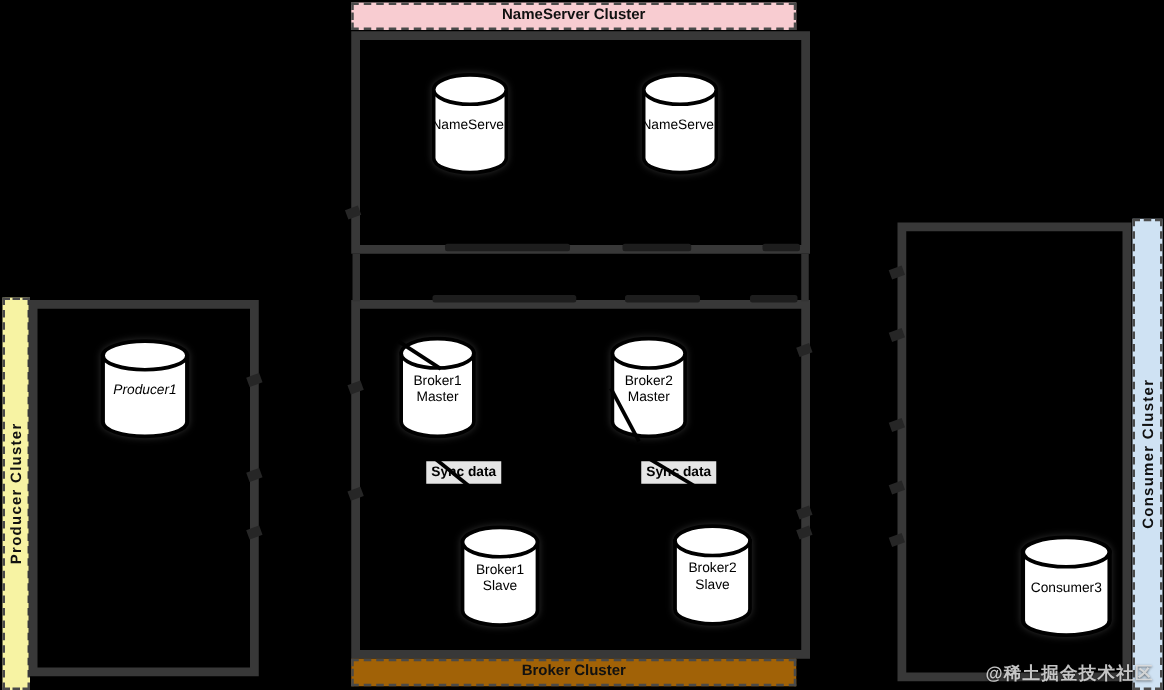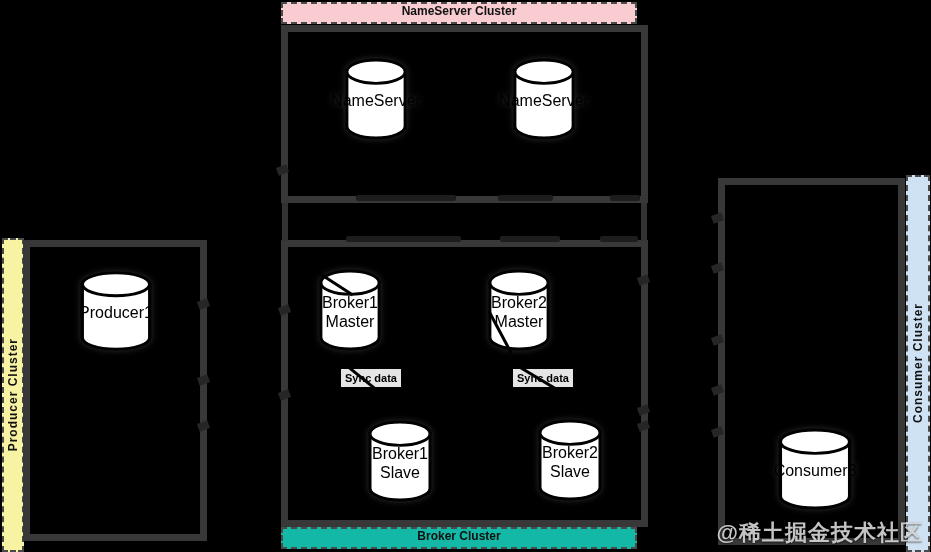--- a/index.html
+++ b/index.html
@@ -13,30 +13,30 @@
          font-weight:bold;font-size:12px;color:#111;}
   .strip.horiz{height:22px;}
   .vstrip{position:absolute;border:2px dashed #4a4a4a;box-sizing:border-box;
           display:flex;align-items:center;justify-content:center;}
   .vstrip span{writing-mode:vertical-rl;transform:rotate(180deg);
                font-weight:bold;font-size:12px;color:#111;white-space:nowrap;letter-spacing:1px;}
   
   .cyl{position:absolute;filter:drop-shadow(0 0 3px rgba(130,130,130,0.35));}
   .cyl svg{position:absolute;left:0;top:0;width:100%;height:100%;}
   .cyl-label{position:absolute;left:50%;top:52%;transform:translate(-50%,-50%);
-             font-size:16px;color:#000;text-align:center;line-height:1.2;white-space:nowrap;}
+             font-size:11px;color:#000;text-align:center;line-height:1.2;white-space:nowrap;}
   
   .sync-label{position:absolute;background:rgba(246,246,246,0.93);color:#000;
               font-size:11px;font-weight:600;padding:3px 4px;z-index:5;white-space:nowrap;}
   
   .vstub{position:absolute;width:6px;background:#333;}
   .frag{position:absolute;height:6px;background:#1d1d1d;border-radius:2px;}
   .mark{position:absolute;width:11px;height:8px;background:#262626;transform:rotate(-20deg);}
   .dline{position:absolute;height:2.5px;background:#000;transform-origin:left top;z-index:6;}
-  .watermark{position:absolute;right:8px;bottom:4px;font-size:22px;font-weight:bold;
+  .watermark{position:absolute;right:8px;bottom:4px;font-size:14px;font-weight:bold;
              color:rgba(222,222,222,0.88);text-shadow:0 1px 2px rgba(0,0,0,0.6);
              z-index:9;letter-spacing:1px;}
 </style>
 </head>
 <body>
 
 <div class="stage">
 
   <div class="strip horiz" style="left:281px;top:2px;width:356px;background:#f8ccd1;">
     <span>NameServer Cluster</span>
@@ -56,30 +56,30 @@
       <ellipse cx="32" cy="14" rx="30" ry="12" fill="#ffffff" stroke="#000" stroke-width="3"></ellipse>
     </svg>
     <div class="cyl-label">NameServer</div>
   </div>
 
   <div class="vstrip" style="left:2px;top:238px;width:22px;height:314px;background:#f7f3a3;">
     <span>Producer Cluster</span>
   </div>
   <div class="box" style="left:23px;top:240px;width:184px;height:301px;"></div>
 
-  <div class="cyl" style="left:80px;top:271px;width:72px;height:80px;">
+  <div class="cyl" style="left:80px;top:271px;width:72px;height:80px;font-style:italic;">
     <svg viewBox="0 0 64 84" preserveAspectRatio="none">
       <path d="M2 14 V70 a30 12 0 0 0 60 0 V14 Z" fill="#ffffff" stroke="#000" stroke-width="3"></path>
       <ellipse cx="32" cy="14" rx="30" ry="12" fill="#ffffff" stroke="#000" stroke-width="3"></ellipse>
     </svg>
     <div class="cyl-label">Producer1</div>
   </div>
 
   <div class="box" style="left:281px;top:240px;width:367px;height:287px;"></div>
-  <div class="strip horiz" style="left:281px;top:527px;width:356px;background:#14b8a6;">
+  <div class="strip horiz" style="left:281px;top:527px;width:356px;background:#a16207;">
     <span>Broker Cluster</span>
   </div>
 
   <div class="cyl" style="left:319px;top:269px;width:62px;height:82px;">
     <svg viewBox="0 0 64 84" preserveAspectRatio="none">
       <path d="M2 14 V70 a30 12 0 0 0 60 0 V14 Z" fill="#ffffff" stroke="#000" stroke-width="3"></path>
       <ellipse cx="32" cy="14" rx="30" ry="12" fill="#ffffff" stroke="#000" stroke-width="3"></ellipse>
     </svg>
     <div class="cyl-label">
       <span>Broker1</span><br>
@@ -124,21 +124,21 @@
       <span>Broker2</span><br>
       <span>Slave</span>
     </div>
   </div>
 
   <div class="box" style="left:718px;top:178px;width:187px;height:367px;"></div>
   <div class="vstrip" style="left:906px;top:175px;width:24px;height:377px;background:#cfe2f3;">
     <span>Consumer Cluster</span>
   </div>
 
-  <div class="cyl" style="left:778px;top:428px;width:74px;height:82px;">
+  <div class="cyl" style="left:816px;top:428px;width:74px;height:82px;">
     <svg viewBox="0 0 64 84" preserveAspectRatio="none">
       <path d="M2 14 V70 a30 12 0 0 0 60 0 V14 Z" fill="#ffffff" stroke="#000" stroke-width="3"></path>
       <ellipse cx="32" cy="14" rx="30" ry="12" fill="#ffffff" stroke="#000" stroke-width="3"></ellipse>
     </svg>
     <div class="cyl-label">Consumer3</div>
   </div>
 
   <div class="vstub" style="left:282px;top:203px;height:38px;"></div>
   <div class="vstub" style="left:641px;top:203px;height:38px;"></div>
 

